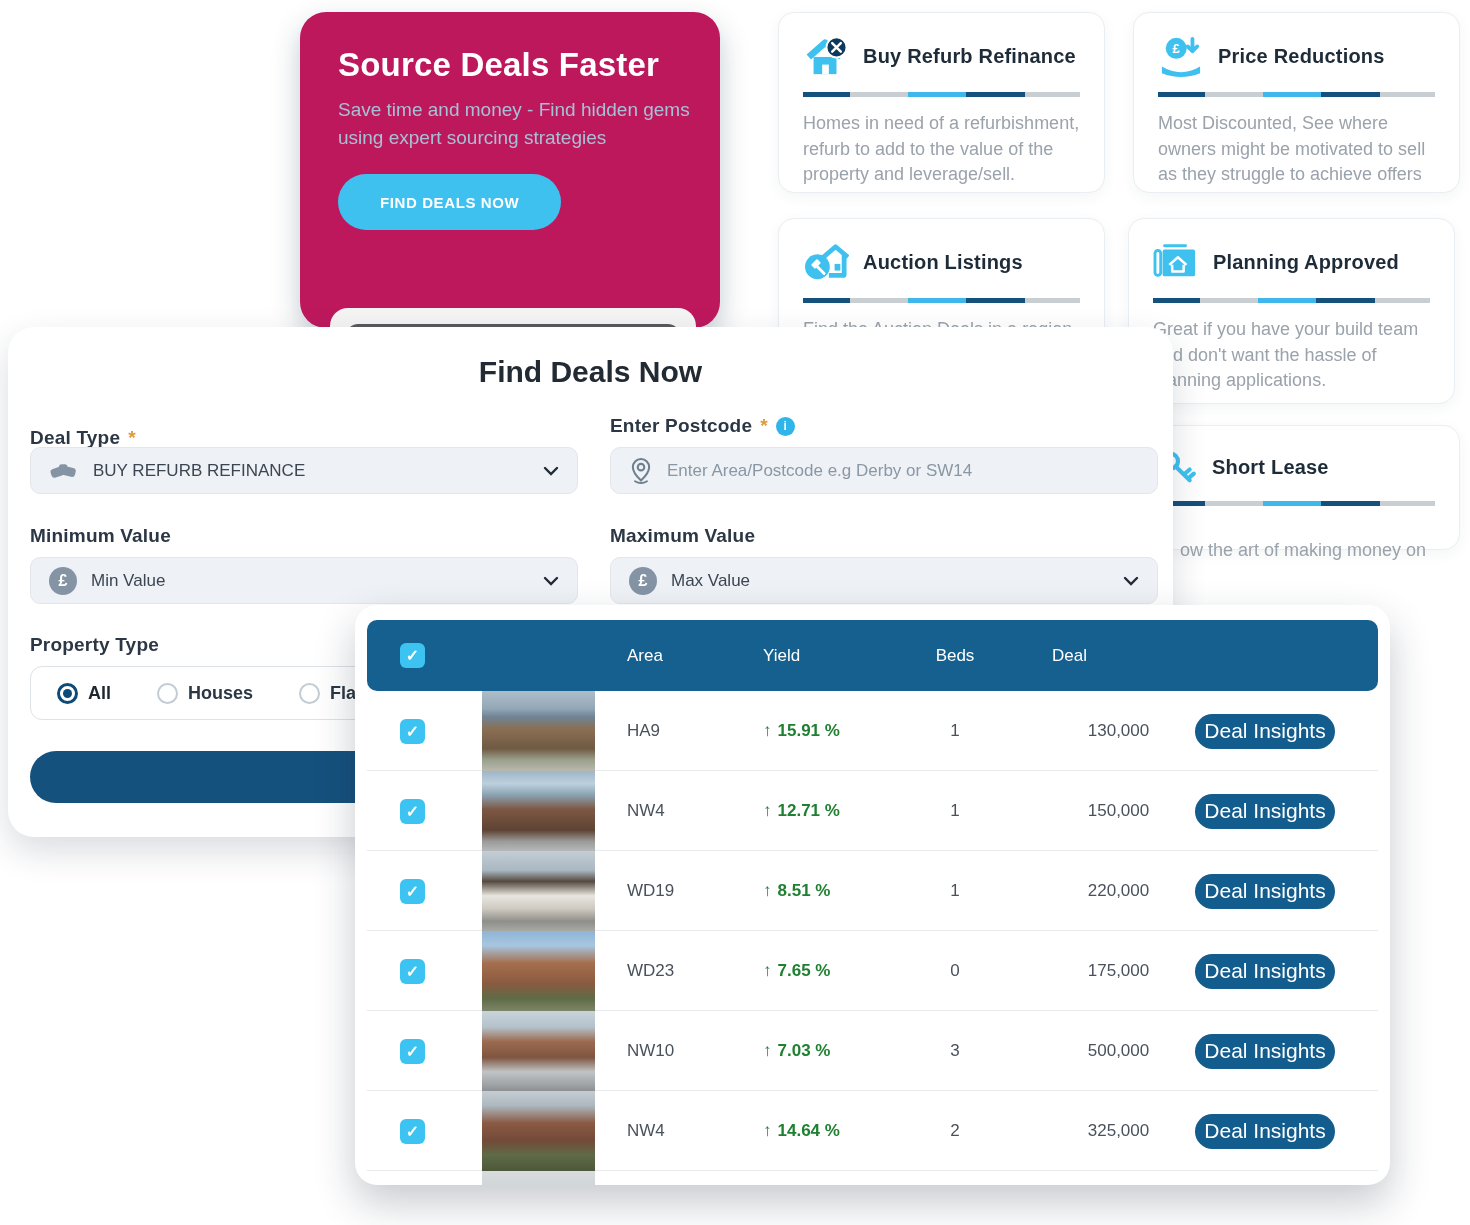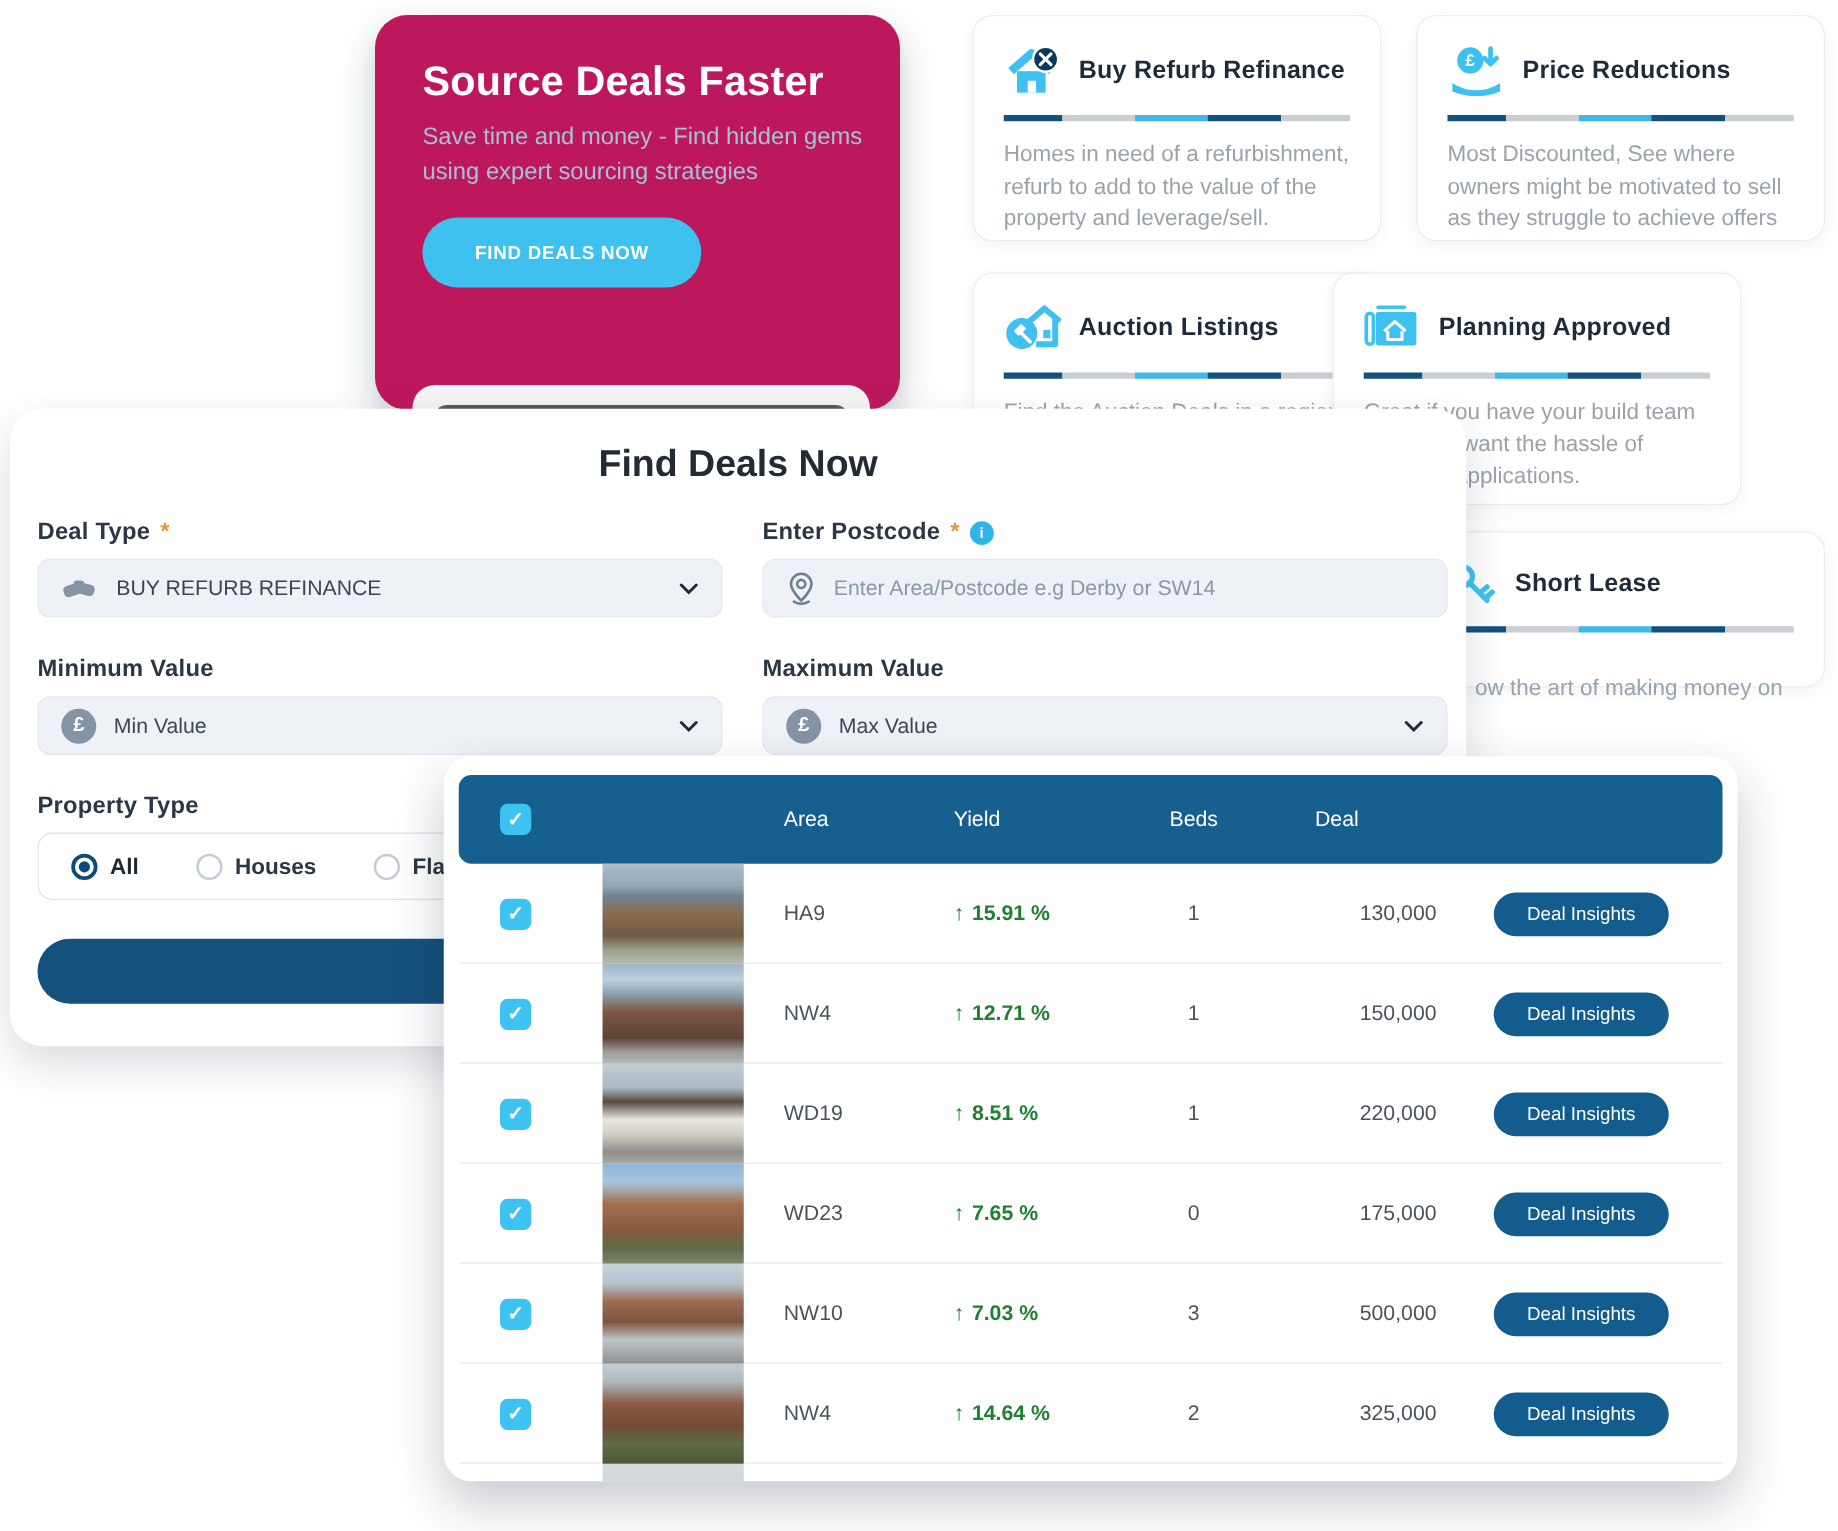--- a/index.html
+++ b/index.html
@@ -28,21 +28,21 @@
 
   
   .fcard {
     position:absolute; width:327px; background:#ffffff;
     border:1px solid #e9eef3; border-radius:16px; padding:22px 24px 20px;
     box-shadow:0 4px 14px rgba(30,50,70,.05); z-index:0;
   }
   .fcard.f0 { left:778px; top:12px;  height:181px; }
   .fcard.f1 { left:1133px; top:12px; height:181px; }
   .fcard.f2 { left:778px; top:218px; height:181px; }
-  .fcard.f3 { left:1066px; top:218px; height:186px; }
+  .fcard.f3 { left:1128px; top:218px; height:186px; }
   .fcard.f4 { left:1133px; top:425px; height:125px; }
   .fhead { display:flex; align-items:center; gap:14px; }
   .ficon { width:46px; height:42px; flex:0 0 auto; }
   .ftitle { font-size:20px; font-weight:800; color:#1e2b38; letter-spacing:.2px; }
   .fdivider { display:flex; height:5px; margin:15px 0 14px; }
   .fdivider span:nth-child(1){ width:17%; background:#15517d; }
   .fdivider span:nth-child(2){ width:21%; background:#c9ced3; }
   .fdivider span:nth-child(3){ width:21%; background:#3fb7ea; }
   .fdivider span:nth-child(4){ width:21%; background:#15517d; }
   .fdivider span:nth-child(5){ width:20%; background:#c9ced3; }
@@ -70,21 +70,21 @@
   .control .grow { flex:1; }
   .control input {
     flex:1; border:none; background:transparent; outline:none;
     font-size:17px; color:#3c4652; font-family:"Liberation Sans", sans-serif;
   }
   .control input::placeholder { color:#8a97a4; }
   .pound-badge {
     width:28px; height:28px; border-radius:50%; background:#8494a4; color:#fff;
     display:flex; align-items:center; justify-content:center; font-size:16px; font-weight:700;
   }
-  .lbl-dealtype { left:22px; top:88px; }  .ctl-dealtype { left:22px; top:120px; width:548px; }
+  .lbl-dealtype { left:22px; top:100px; }  .ctl-dealtype { left:22px; top:120px; width:548px; }
   .lbl-postcode { left:602px; top:88px; } .ctl-postcode { left:602px; top:120px; width:548px; cursor:text; }
   .lbl-min { left:22px; top:198px; }      .ctl-min { left:22px; top:230px; width:548px; }
   .lbl-max { left:602px; top:198px; }     .ctl-max { left:602px; top:230px; width:548px; }
   .lbl-ptype { left:22px; top:307px; }
   .ptype-box {
     position:absolute; left:22px; top:339px; width:1128px; height:54px;
     background:#fff; border:1px solid #dde2e7; border-radius:12px;
     display:flex; align-items:center; gap:46px; padding:0 26px;
   }
   .radio { display:flex; align-items:flex-start; gap:10px; cursor:pointer; font-size:18px; font-weight:600; color:#2b3744; }
@@ -116,21 +116,21 @@
     cursor:pointer;
   }
   .photo { width:113px; height:80px; }
   .cell { font-size:17px; color:#49525c; }
   .cell.beds { text-align:center; }
   .cell.price { padding-left:37px;text-align:center; }
   .yield { font-size:17px; font-weight:800; color:#1e8030; display:flex; align-items:center; gap:6px; }
   .yield .arr { font-weight:800; }
   .insights-btn {
     margin-left:10px; width:140px; height:35px; border:none; border-radius:18px;
-    background:#135c8e; color:#fff; font-size:15px; font-weight:500;
+    background:#135c8e; color:#fff; font-size:21px; font-weight:500;
     font-family:"Liberation Sans", sans-serif; cursor:pointer;
   }
   .hbeds { text-align:center; }
   .hprice { padding-left:37px; }
 
   
   .p1{background:linear-gradient(180deg,#aebdc9 0%,#93a7b6 22%,#6f8496 32%,#8a6e52 48%,#6f5a43 72%,#9aa08c 86%,#b9b9ae 100%);}
   .p2{background:linear-gradient(180deg,#9fb6c8 0%,#bcd0de 16%,#8aa2b2 30%,#7d5743 48%,#5e4334 74%,#9b9b99 88%,#b5b8ba 100%);}
   .p3{background:linear-gradient(180deg,#c3cdd4 0%,#aab8c2 24%,#564a40 38%,#e8e6e0 56%,#cfcac0 72%,#8e8e8a 88%,#a8a8a4 100%);}
   .p4{background:linear-gradient(180deg,#8fb4d6 0%,#a7c6e0 18%,#a56f4e 40%,#8a5a40 66%,#5e6b46 84%,#7d8568 100%);}

